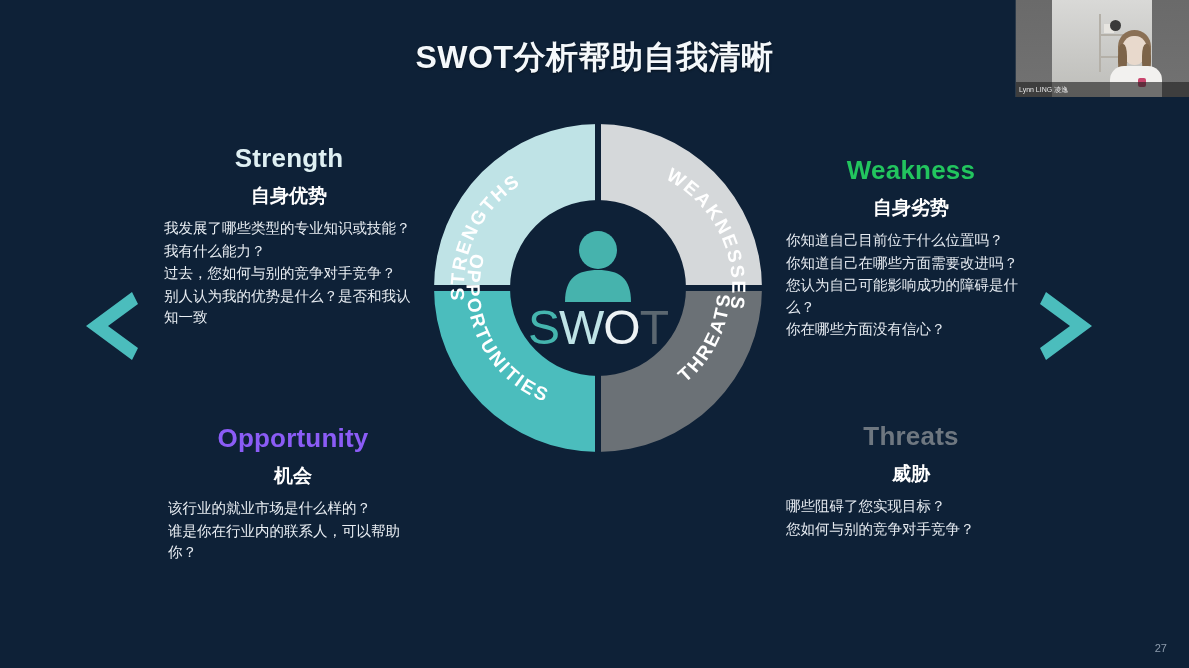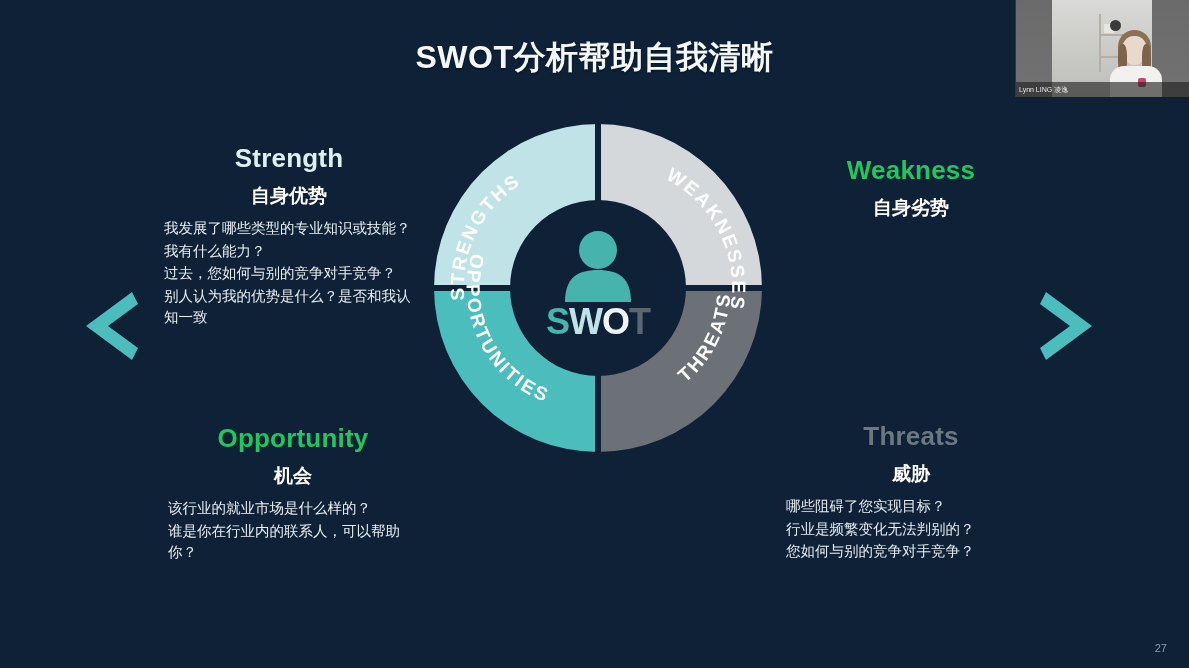--- a/index.html
+++ b/index.html
@@ -110,22 +110,22 @@
     left: 50%;
     top: 112px;
     transform: translateX(-50%);
   }
   #swot-word {
     position: absolute;
     left: 0;
     top: 186px;
     width: 340px;
     text-align: center;
-    font-size: 36px;
-    font-weight: bold;
+    font-size: 48px;
+    font-weight: normal;
     letter-spacing: -1px;
     line-height: 1;
   }
   #swot-word span { display: inline; }
   .sw-s { color: #45b5ae; }
   .sw-w { color: #bfe3e6; }
   .sw-o { color: #eef3f5; }
   .sw-t { color: #5b6770; }
 
   
@@ -261,41 +261,46 @@
       <p>过去，您如何与别的竞争对手竞争？</p>
       <p>别人认为我的优势是什么？是否和我认知一致</p>
     </div>
   </div>
 
   <div class="quad" id="q-weakness">
     <div class="quad-head">
       <span class="quad-en" style="color:#22c55e">Weakness</span>
       <span class="quad-zh">自身劣势</span>
     </div>
+    <div class="quad-body">
+      <p>你知道自己目前位于什么位置吗？</p>
+      <p>你知道自己在哪些方面需要改进吗？</p>
+      <p>您认为自己可能影响成功的障碍是什么？</p>
+      <p>你在哪些方面没有信心？</p>
+    </div>
   </div>
 
   <div class="quad" id="q-opportunity">
     <div class="quad-head">
-      <span class="quad-en" style="color:#22c55e">Opportunity</span>
+      <span class="quad-en" style="color:#8b5cf6">Opportunity</span>
       <span class="quad-zh">机会</span>
     </div>
     <div class="quad-body">
       <p>该行业的就业市场是什么样的？</p>
       <p>谁是你在行业内的联系人，可以帮助你？</p>
     </div>
   </div>
 
   <div class="quad" id="q-threats">
     <div class="quad-head">
       <span class="quad-en" style="color:#6e7780">Threats</span>
       <span class="quad-zh">威胁</span>
     </div>
     <div class="quad-body">
       <p>哪些阻碍了您实现目标？</p>
-      <p>行业是频繁变化无法判别的？</p>
       <p>您如何与别的竞争对手竞争？</p>
     </div>
   </div>
 
   <div id="donut">
     <svg width="340" height="340" viewBox="0 0 340 340">
       <defs>
         <path id="pathStrengths" d="M 66 250 A 122 122 0 0 1 166 48" fill="none"></path>
         <path id="pathWeaknesses" d="M 174 48 A 122 122 0 0 1 274 250" fill="none"></path>
         <path id="pathOpportunities" d="M 67 92 A 122 122 0 0 0 166 292" fill="none"></path>

